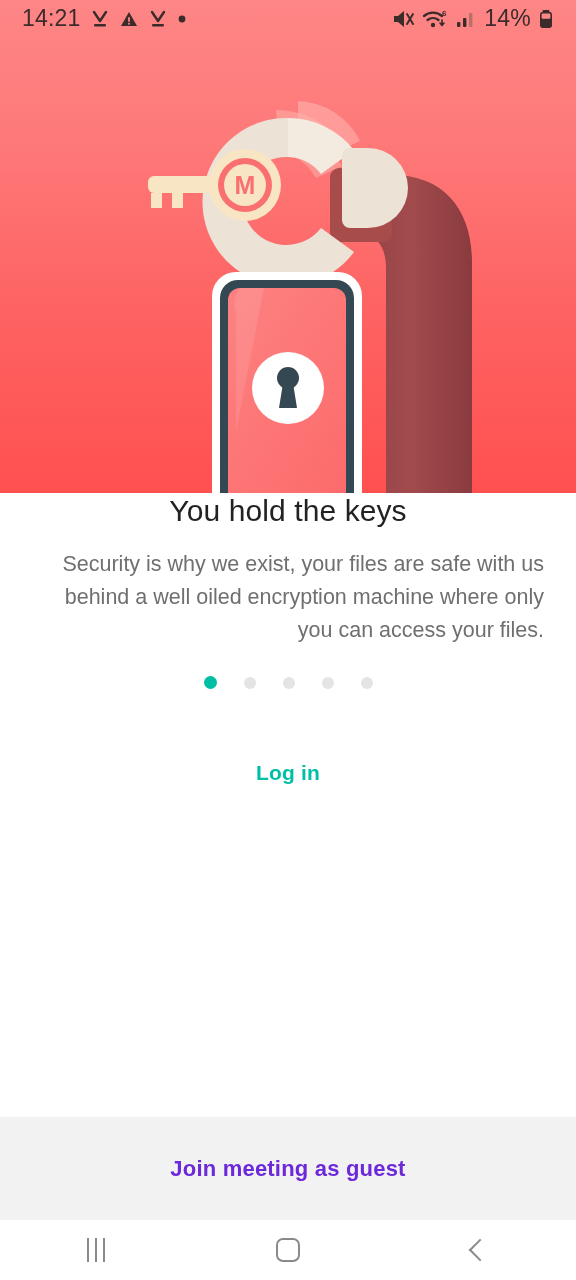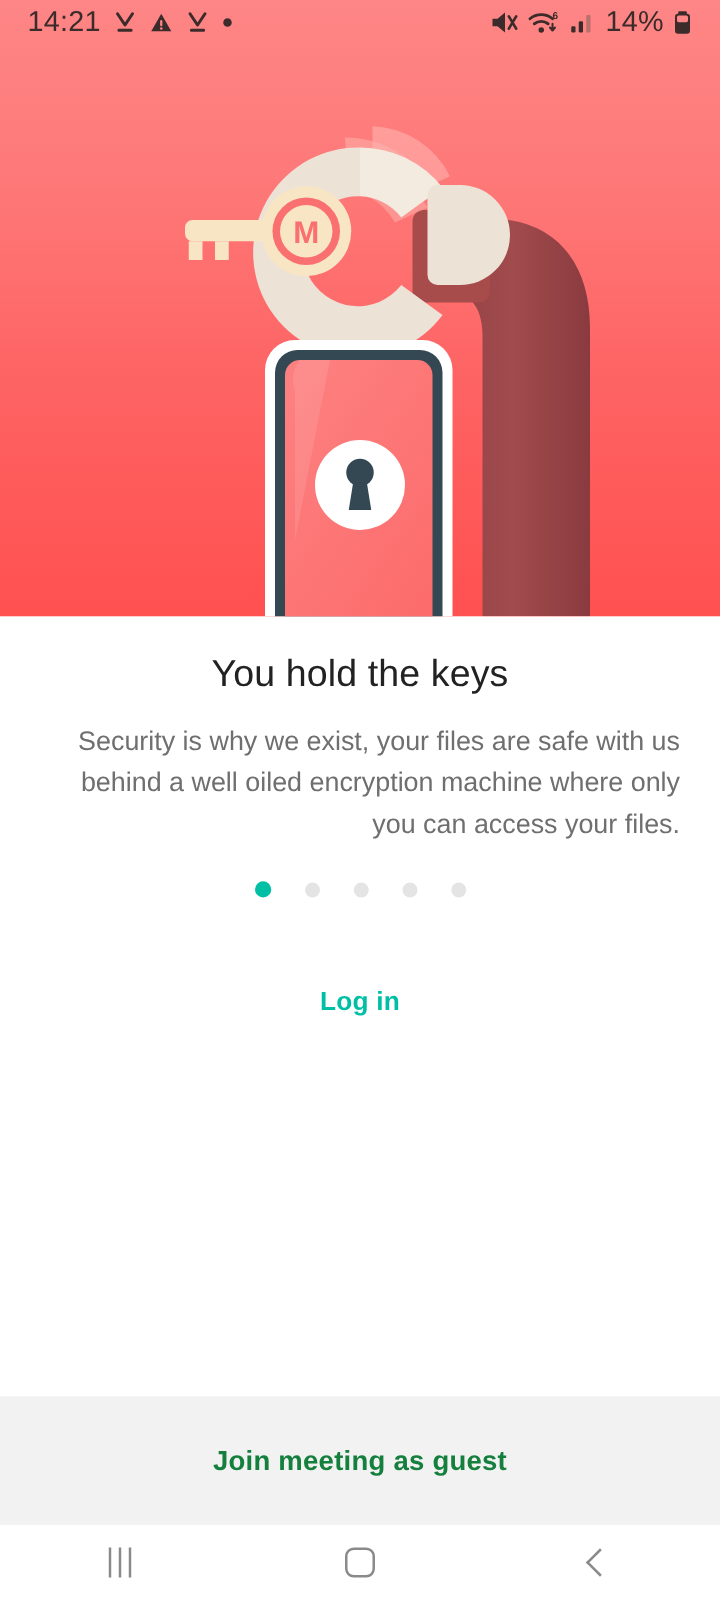--- a/index.html
+++ b/index.html
@@ -23,38 +23,37 @@
     background:linear-gradient(180deg,#FE8686 0%,#FE7878 28%,#FE6464 60%,#FF5050 100%);
     overflow:hidden;
     flex:0 0 auto;
   }
   .hero-art { position:absolute; inset:0; }
 
   
   .statusbar {
     position:absolute; top:0; left:0;
     width:576px; height:48px;
-    display:flex; align-items:flex-start;
-    padding:4px 22px;
+    display:flex; align-items:flex-end;
+    padding:16px 22px;
     z-index:7;
     color:#3c2a2a;
   }
   .sb-left { display:flex; align-items:center; gap:9px; }
   .sb-right { display:flex; align-items:center; gap:7px; margin-left:auto; }
   .sb-time { font-size:23px; letter-spacing:.2px; color:#3b2b2b; }
   .sb-pct { font-size:23px; color:#3b2b2b; letter-spacing:.2px; }
   .sb-ic { display:block; }
 
   
   .content {
     flex:1 1 auto;
     display:flex; flex-direction:column;
     align-items:center;
     background:#ffffff;
-    padding-top:29px;
   }
   .title {
     font-size:30px; color:#222222;
     letter-spacing:.1px; font-weight:400;
     line-height:1.2; text-align:center;
   }
   .subtitle {
     margin-top:19px;
     width:512px;
     font-size:21.5px; color:#6f6f6f;
@@ -90,21 +89,21 @@
 
   
   .guestbar {
     flex:0 0 auto;
     width:576px; height:103px;
     background:#F2F2F2;
     display:flex; align-items:center; justify-content:center;
   }
   .guest-link {
     background:none; border:none;
-    color:#15803d; font-size:22px; font-weight:700;
+    color:#6d28d9; font-size:22px; font-weight:700;
     font-family:"Liberation Sans", sans-serif;
     letter-spacing:.2px; cursor:pointer;
   }
 
   
   .navbar {
     flex:0 0 auto;
     width:576px; height:60px;
     background:#ffffff;
     display:flex; align-items:center;

